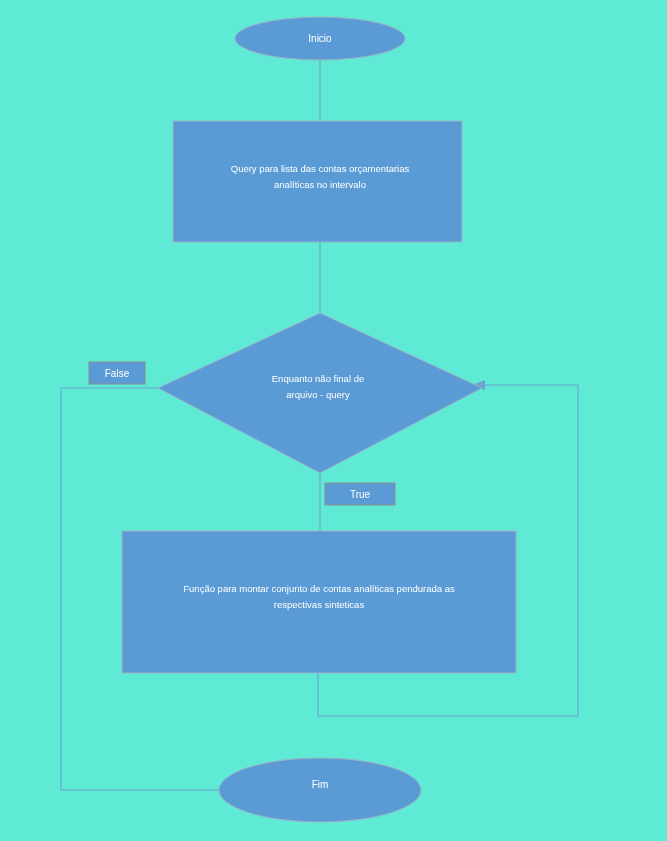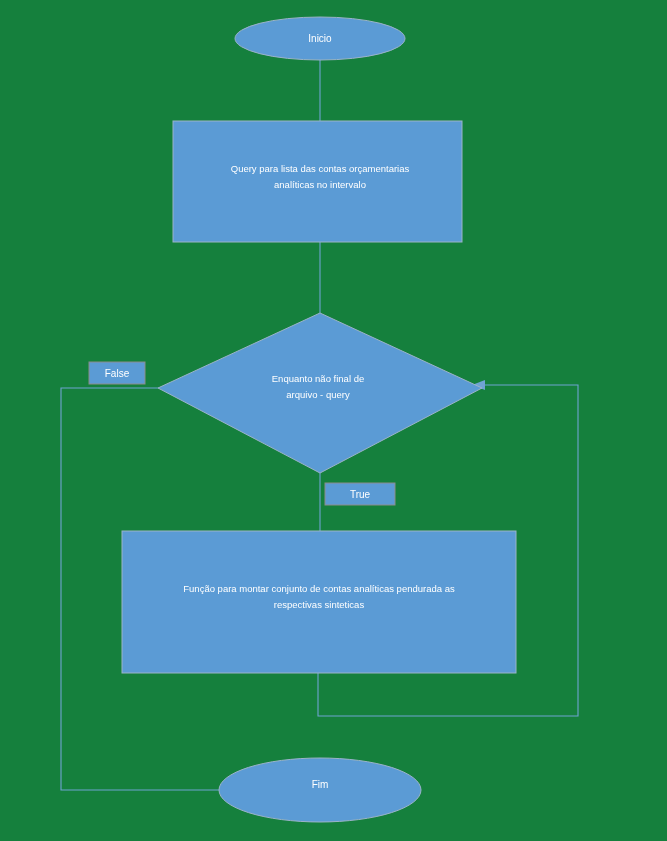--- a/index.html
+++ b/index.html
@@ -11,21 +11,21 @@
   body {
     width: 667px;
     height: 841px;
     font-family: "Liberation Sans", sans-serif;
     overflow: hidden;
   }
   #flowchart-canvas {
     position: relative;
     width: 667px;
     height: 841px;
-    background: #15803d;
+    background: #5eead4;
   }
   svg.diagram {
     display: block;
     width: 667px;
     height: 841px;
   }
   .shape-fill {
     fill: #5B9BD5;
   }
   .shape-stroke {

